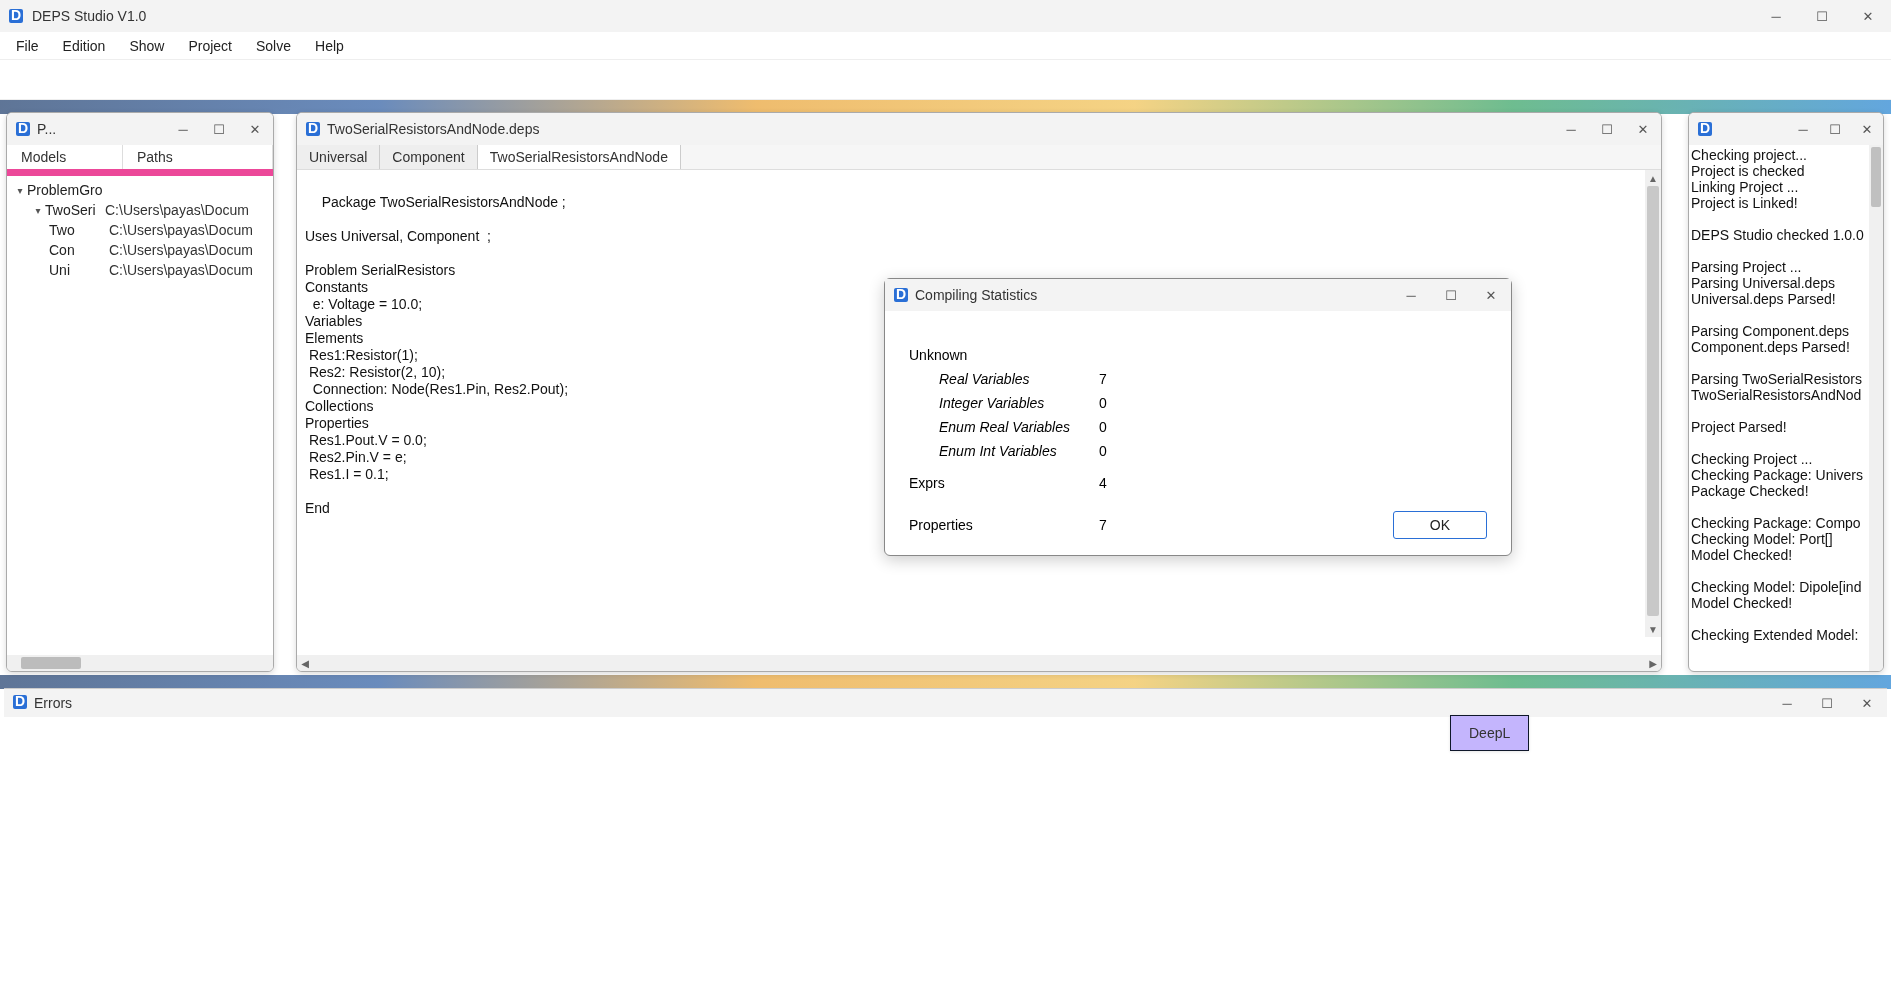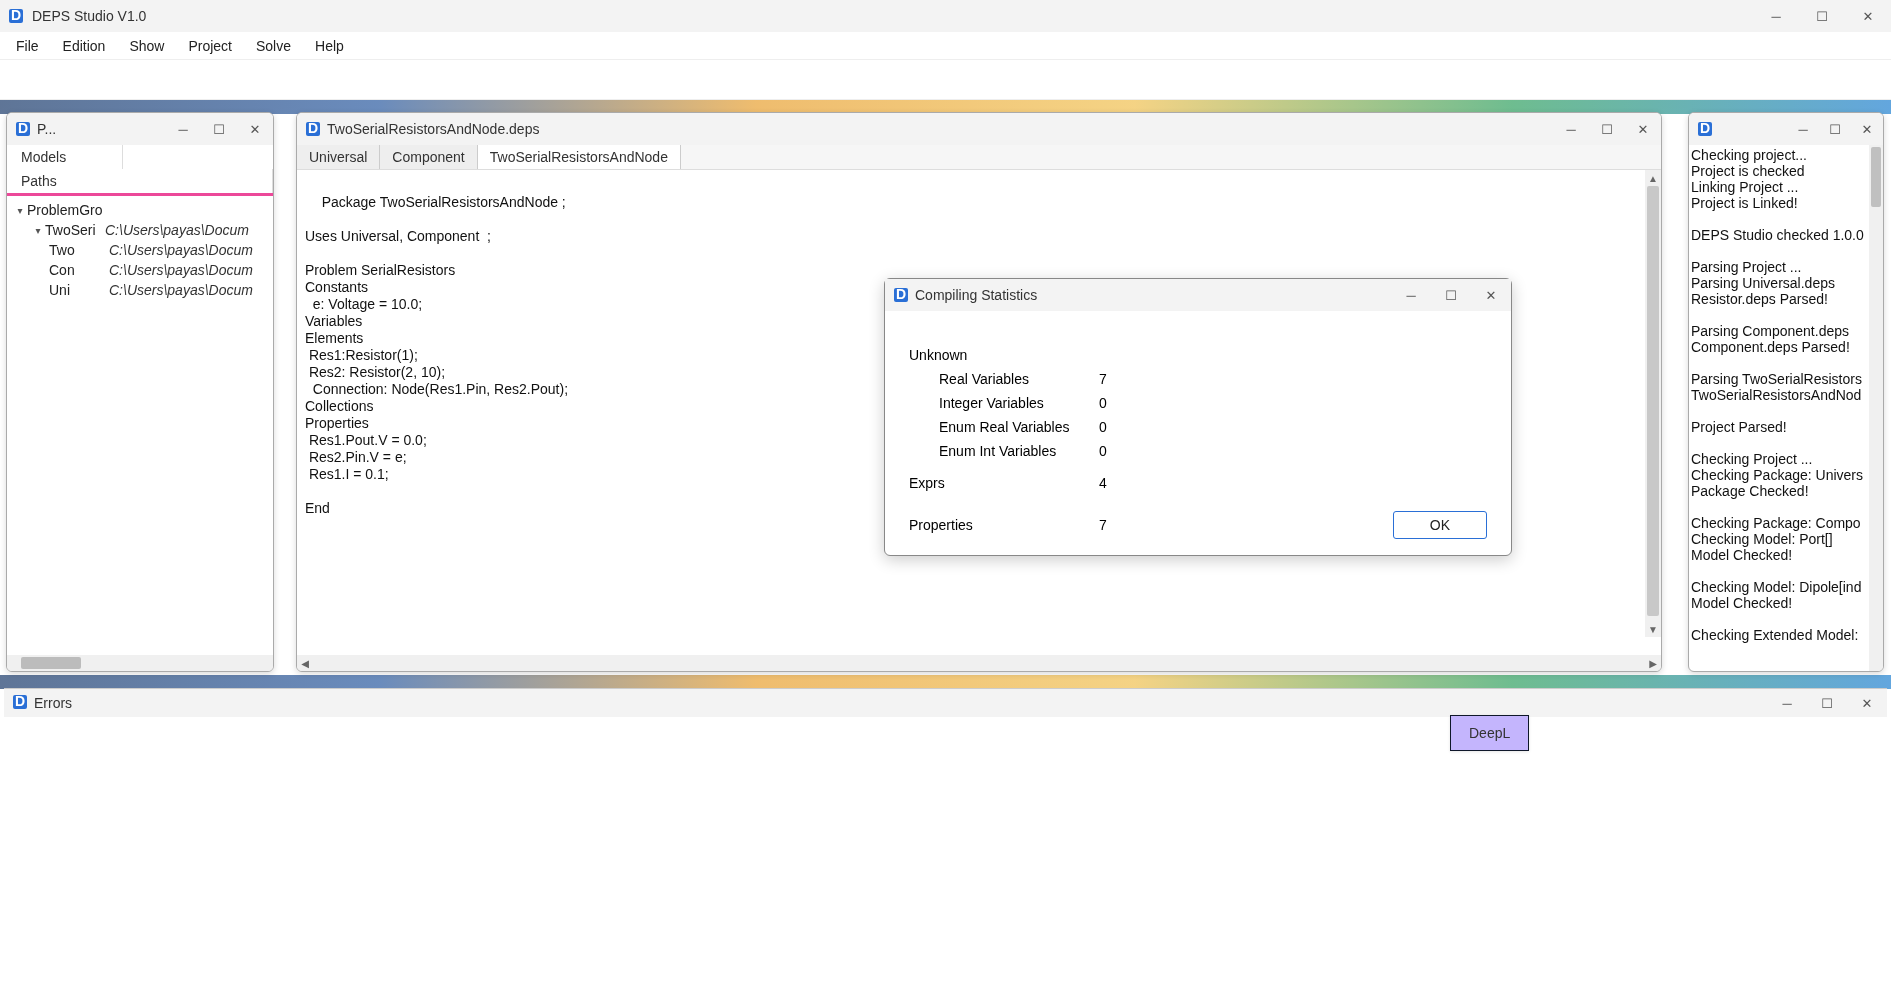--- a/index.html
+++ b/index.html
@@ -19,48 +19,48 @@
 
 .toolbar-spacer { height: 40px; background: #fff; border-bottom: 1px solid #eee; }
 
 
 .subwindow { position: absolute; background: #fff; border: 1px solid #aaa; border-radius: 6px; box-shadow: 0 2px 6px rgba(0,0,0,.15); display: flex; flex-direction: column; overflow:hidden;}
 .sub-titlebar { height: 32px; background: #f3f3f3; display: flex; align-items: center; padding-left: 8px; }
 .sub-titlebar .title { color: #333; font-size: 14px; flex: 1; white-space:nowrap; overflow:hidden; text-overflow:ellipsis; }
 .sub-titlebar .app-icon { width: 16px; height: 16px; margin-right: 6px; }
 
 
-.tabs-row { display:flex; border-bottom:3px solid #ec4899;flex-direction:column; }
+.tabs-row { display:flex; border-bottom:7px solid #ec4899; }
 .tabs-row .tab { padding: 4px 14px; border-right:1px solid #ddd; color:#333; }
 .tree { padding: 4px 6px; font-size:14px; color:#222; overflow:hidden; white-space:nowrap;}
 .tree-row { display:flex; align-items:center; height:20px; }
 .tree-indent { display:inline-block; }
 .tree-caret { width:14px; display:inline-block; color:#555; font-size:10px; text-align:center; }
 .tree-label { white-space:nowrap; }
-.tree-path { color:#333; white-space:nowrap;font-style:italic; }
+.tree-path { color:#333; white-space:nowrap; }
 
 
 .editor-tabs { display:flex; border-bottom:1px solid #ddd; background:#f6f6f6; }
 .editor-tabs .etab { padding:4px 12px; border-right:1px solid #ccc; color:#333; background:#eee; }
 .editor-tabs .etab.active { background:#fff; }
 .editor-body { flex:1; padding:6px 8px; font-family: "Segoe UI", sans-serif; font-size:15px; color:#111; white-space:pre; overflow:hidden; position:relative;}
 .editor-scroll-v { position:absolute; right:0; top:0; bottom:18px; width:16px; background:#f0f0f0; }
 .editor-scroll-v .thumb { position:absolute; left:2px; right:2px; top:2px; height:120px; background:#c8c8c8; border-radius:2px;}
 .editor-scroll-v .arrow { position:absolute; left:0; right:0; height:16px; display:flex; align-items:center; justify-content:center; color:#666; font-size:10px;}
 .editor-scroll-h { height:16px; background:#f0f0f0; position:relative;}
 .editor-scroll-h .arrow { position:absolute; top:0; bottom:0; width:16px; display:flex; align-items:center; justify-content:center; color:#666; font-size:10px;}
 .statusbar { height:22px; border-top:1px solid #ddd; display:flex; align-items:center; padding-left:60px; color:#333; background:#fafafa; }
 
 
 .dialog { position:absolute; background:#fff; border:1px solid #888; border-radius:6px; box-shadow:0 4px 16px rgba(0,0,0,.2); z-index:100; display:flex; flex-direction:column;}
 .dialog .sub-titlebar { background:#f3f3f3; }
 .dialog-body { padding:20px 24px 18px 24px; }
 .stat-row { display:flex; height:24px; align-items:center; }
 .stat-label { width:190px; }
-.stat-sub { padding-left:30px; width:190px; }
+.stat-sub { padding-left:30px; width:190px;font-style:italic; }
 .stat-val { width:40px; text-align:left; }
 .ok-btn { border:1px solid #2a6fd6; background:#fff; color:#222; padding:5px 36px; border-radius:3px; float:right; }
 
 
 .log-body { padding:2px 2px; font-size:14px; color:#111; overflow:hidden; white-space:nowrap; flex:1; position:relative;}
 .log-line { height:16px; line-height:16px; }
 .log-scroll-v { position:absolute; right:0; top:0; bottom:0; width:14px; background:#f0f0f0;}
 .log-scroll-v .thumb{ position:absolute; left:2px; right:2px; top:2px; height:60px; background:#c0c0c0; border-radius:2px;}
 
 
@@ -235,21 +235,21 @@
   <div class="log-body" id="log-body">
     <div class="log-line">Checking project...</div>
       <div class="log-line">Project is checked</div>
       <div class="log-line">Linking Project ...</div>
       <div class="log-line">Project is Linked!</div>
       <div class="log-line"></div>
       <div class="log-line">DEPS Studio checked 1.0.0</div>
       <div class="log-line"></div>
       <div class="log-line">Parsing Project ...</div>
       <div class="log-line">Parsing Universal.deps</div>
-      <div class="log-line">Resistor.deps Parsed!</div>
+      <div class="log-line">Universal.deps Parsed!</div>
       <div class="log-line"></div>
       <div class="log-line">Parsing Component.deps</div>
       <div class="log-line">Component.deps Parsed!</div>
       <div class="log-line"></div>
       <div class="log-line">Parsing TwoSerialResistors</div>
       <div class="log-line">TwoSerialResistorsAndNod</div>
       <div class="log-line"></div>
       <div class="log-line">Project Parsed!</div>
       <div class="log-line"></div>
       <div class="log-line">Checking Project ...</div>

